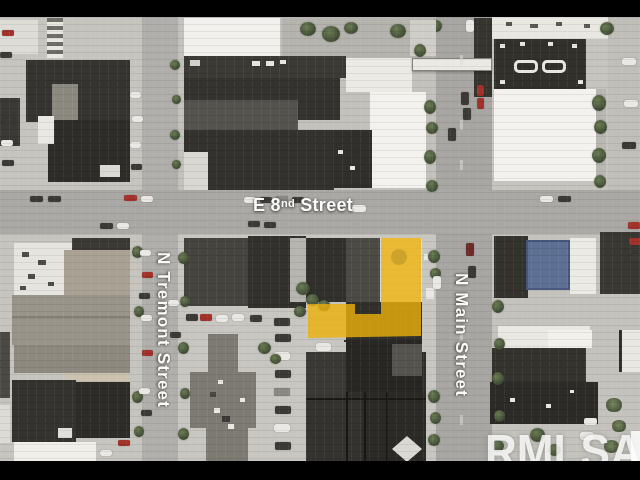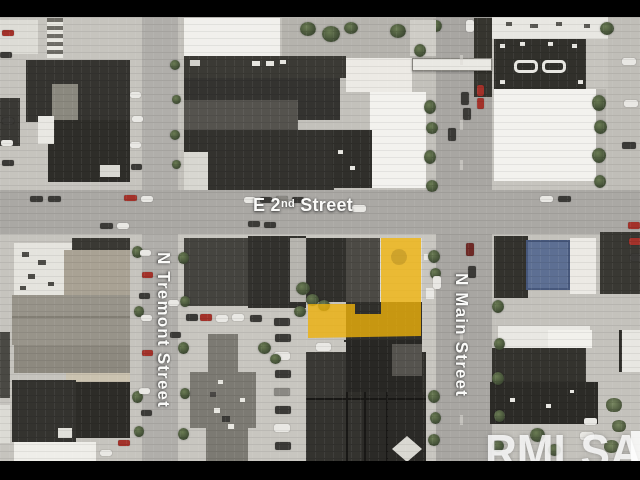--- a/index.html
+++ b/index.html
@@ -285,21 +285,21 @@
       <div class="sc tree" style="left: 180px; top: 388px; width: 10px; height: 11px;"></div>
       <div class="sc tree" style="left: 178px; top: 428px; width: 11px; height: 12px;"></div>
     </div>
   <div class="texture"></div>
 
   <svg class="hl" width="640" height="480" viewBox="0 0 640 480">
     <polygon points="381,238 421,238 421,336 308,338 308,304 355,304 355,314 381,314"></polygon>
     <circle cx="399" cy="257" r="8"></circle>
   </svg>
 
-  <div class="street-label lbl-2nd"><span>E 2</span><sup>nd</sup><span> Street</span></div>
+  <div class="street-label lbl-2nd"><span>E 8</span><sup>nd</sup><span> Street</span></div>
 
   <div class="street-label lbl-tremont">N Tremont Street</div>
 
   <div class="street-label lbl-main">N Main Street</div>
 
   <div class="watermark">RMLSA</div>
   <div class="watermark-partial"></div>
 
   <div class="bar bar-top"></div>
   <div class="bar bar-bottom"></div>

